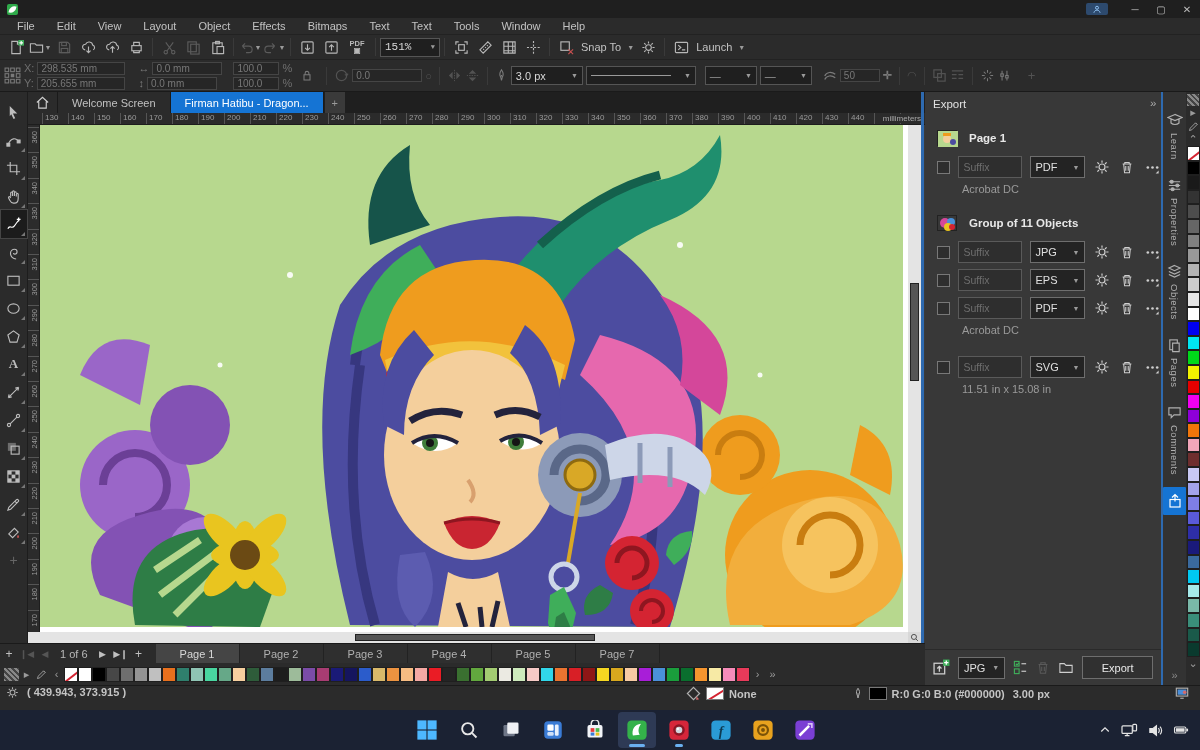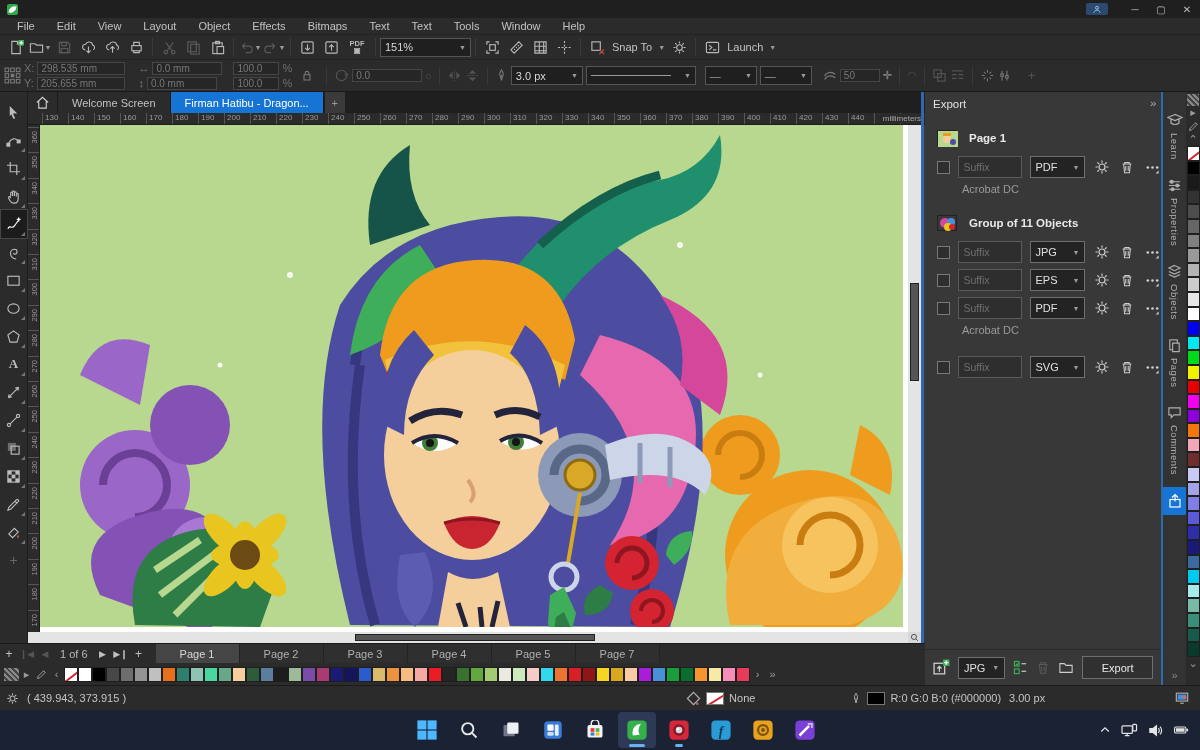--- a/index.html
+++ b/index.html
@@ -114,21 +114,21 @@
   
   #dockerstrip{position:absolute;left:1161px;top:92px;width:25px;height:593px;background:#333;border-left:2px solid #2e6ab0;display:flex;flex-direction:column;align-items:center;padding-top:14px;gap:6px;}
   .dtab{width:23px;display:flex;flex-direction:column;align-items:center;gap:5px;padding:6px 0;color:#b0b0b0;}
   .dtab .dlabel{writing-mode:vertical-lr;font-size:9.5px;letter-spacing:.5px;color:#b0b0b0;}
   .dtab.active{background:#1574d4;color:#fff;border-radius:1px;}
   
   #rightpalette{left:1186px;top:92px;width:14px;height:593px;background:#2b2b2b;display:flex;flex-direction:column;align-items:center;padding-top:2px;}
   .rswatch{width:13px;height:14.6px;flex:0 0 14.6px;border:1px solid #1f1f1f;position:relative;overflow:hidden;}
   .rswatch.none{background:#fff;}
   
-  #statusbar{left:0;top:685px;width:1200px;height:25px;background:#2b2b2b;border-top:1px solid #1a1a1a;display:flex;align-items:center;color:#c4c4c4;}
+  #statusbar{left:0;top:685px;width:1200px;height:25px;background:#2b2b2b;border-top:1px solid #1a1a1a;display:flex;align-items:flex-start;color:#c4c4c4;font-weight:bold;}
   #statusbar .gear{margin:0 8px 0 6px;color:#b0b0b0;}
   .sb-swatch{width:18px;height:13px;border:1px solid #777;margin:0 5px;}
   .sb-swatch.none{background:#fff;position:relative;overflow:hidden;}
   .sb-swatch.none::after{content:"";position:absolute;left:-4px;top:5px;width:30px;height:2px;background:#d42432;transform:rotate(-32deg);}
   
   #taskbar{left:0;top:710px;width:1200px;height:40px;background:#1b2233;display:flex;align-items:center;}
   #task-center{position:absolute;left:408px;top:710px;height:40px;display:flex;align-items:center;gap:4px;}
   .app{width:38px;height:36px;border-radius:4px;display:flex;align-items:center;justify-content:center;position:relative;}
   .app.active{background:#2e3a55;}
   .app .underline{position:absolute;bottom:1px;left:50%;transform:translateX(-50%);height:3px;border-radius:2px;background:#6ab0f0;}
@@ -250,21 +250,21 @@
     <span class="tbtn">
       <svg width="15" height="15" viewBox="0 0 16 16" fill="none" stroke="currentColor" stroke-width="1.2">
         <rect x="2" y="2" width="12" height="12" rx="1"></rect>
         <path d="M8,11.5V5 M5.5,7.5L8,5l2.5,2.5"></path>
       </svg>
     </span>
     <span class="tbtn" style="width:28px">
       <span class="pdsu">PDF<br>▣</span>
     </span>
     <span class="tsep"></span>
-    <div class="selectbox" style="width:91px;">
+    <div class="selectbox" style="width:60px;font-family:Liberation Mono, monospace;">
       <span>151%</span>
       <span class="caret">▼</span>
     </div>
     <span class="tsep"></span>
     <span class="tbtn">
       <svg width="15" height="15" viewBox="0 0 16 16" fill="none" stroke="currentColor" stroke-width="1.2">
         <path d="M2,5V2h3 M11,2h3v3 M14,11v3h-3 M5,14H2v-3"></path>
         <rect x="5" y="5" width="6" height="6"></rect>
       </svg>
     </span>
@@ -977,20 +977,21 @@
           </span>
          <span class="exp-ic">
             <svg width="17" height="15" viewBox="0 0 16 16" fill="currentColor">
               <circle cx="3" cy="8" r="1.4"></circle>
               <circle cx="8" cy="8" r="1.4"></circle>
               <circle cx="13" cy="8" r="1.4"></circle>
               <path d="M14.5,14.5h-3.2l3.2-3.2z"></path>
             </svg>
           </span>
        </div>
+       <div class="exp-caption">11.51 in x 15.08 in</div>
       </div>
     </div>
   <div id="exp-footer">
     <span class="exp-ic">
       <svg width="17" height="17" viewBox="0 0 16 16" fill="none" stroke="currentColor" stroke-width="1.2">
           <rect x="1" y="4" width="10" height="10"></rect>
           <path d="M6,12V7 M4,9l2-2 2,2"></path>
           <rect x="9.5" y="0.5" width="6" height="6" fill="#3fae5a" stroke="none"></rect>
           <path d="M12.5,1.5v4 M10.5,3.5h4" stroke="#fff"></path>
         </svg>

